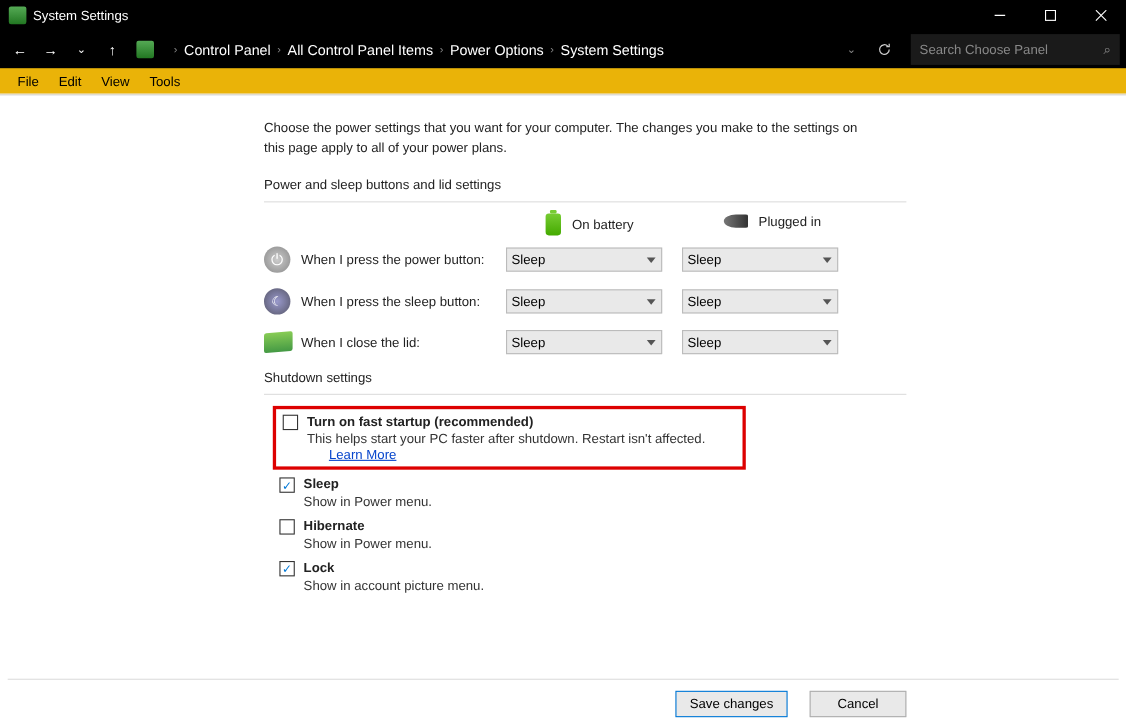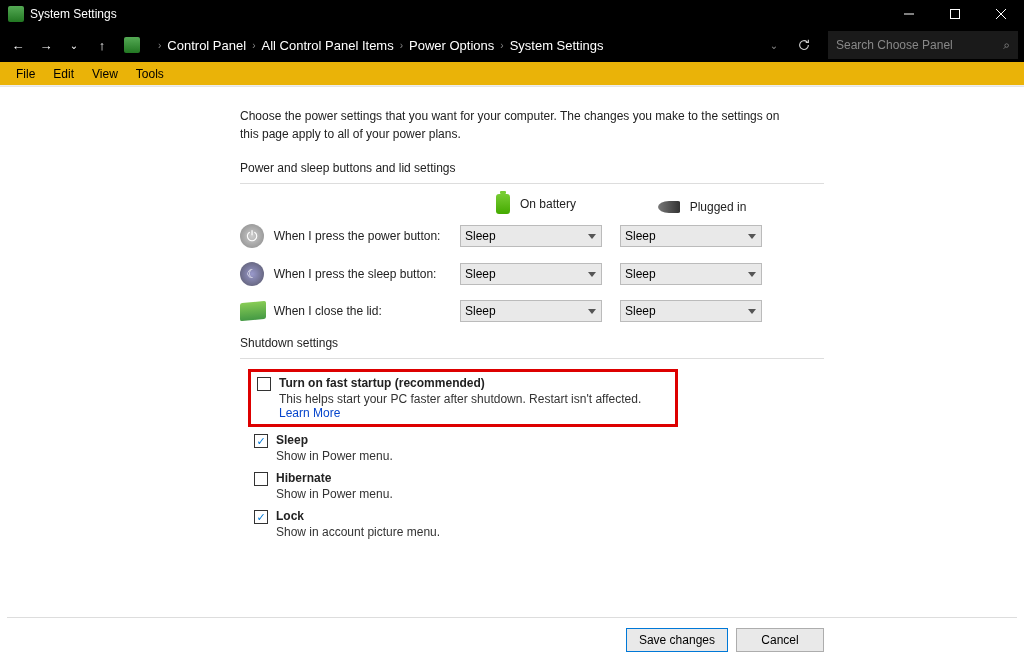--- a/index.html
+++ b/index.html
@@ -30,21 +30,21 @@
   .content { background:#fff; height: calc(662px - 28px - 34px - 24px); overflow:auto; position:relative; border-top:1px solid #e5e5e5; }
   .content-inner { margin-left:240px; margin-right:200px; padding-top:20px; }
   
   h1 { color:#0a6e3a; font-weight:400; font-size:18px; margin-bottom:10px; }
   .intro { font-size:12px; color:#222; line-height:1.5; margin-bottom:18px; max-width:540px; }
   
   .section-label { font-size:12px; color:#222; margin-bottom:8px; margin-top:4px; }
   .section-hr { border:0; border-top:1px solid #ddd; margin-bottom:10px; }
   
   .btn-group { width:540px; }
-  .col-headers { display:flex; align-items:flex-end; margin-bottom:10px; }
+  .col-headers { display:flex; align-items:flex-start; margin-bottom:10px; }
   .col-headers .lbl-col { width:222px; }
   .col-headers .hdr { width:148px; display:flex; align-items:center; gap:10px; font-size:12px; color:#222; }
   .bat-icon { display:inline-block; width:14px; height:20px; background:linear-gradient(#7c3,#4a0); border-radius:3px; position:relative; }
   .bat-icon::before { content:""; position:absolute; top:-3px; left:4px; width:6px; height:3px; background:#7c3; border-radius:1px; }
   .plug-icon { display:inline-block; width:22px;height:12px;background:linear-gradient(90deg,#777,#333);border-radius:50% 10% 10% 50%; position:relative; }
 
   .btn-row { display:flex; align-items:center; margin-bottom:14px; }
   .btn-row .icon-col { width:34px; display:flex; justify-content:flex-start; }
   .btn-row .lbl { width:188px; font-size:12px; color:#222; }
   .btn-row select { width:142px; height:22px; font-size:12px; background:#e9e9e9; border:1px solid #bbb; padding-left:4px; appearance:none; }
@@ -55,26 +55,26 @@
   .sleep-icon { width:24px;height:24px;border-radius:50%;background:radial-gradient(circle,#99c,#556);display:flex;align-items:center;justify-content:center;color:#fff;font-size:12px; }
   .lid-icon { width:26px;height:18px;background:linear-gradient(#8c5,#494);border-radius:2px;transform:skewY(-5deg); }
 
   .shutdown { margin-top:14px; }
   .check-item { display:flex; align-items:flex-start; gap:8px; margin-left:14px; margin-bottom:8px; }
   .chk { width:14px;height:14px;border:1px solid #333;background:#fff;display:inline-flex;align-items:center;justify-content:center;font-size:11px;color:#0078d7;margin-top:1px;flex-shrink:0; }
   .chk.checked::before { content:"✓"; }
   .check-item .txt { font-size:12px; color:#222; }
   .check-item .txt b { font-weight:700; }
   .check-item .desc { font-size:12px; color:#333; margin-top:2px; }
-  .learn { color:#0645cc; cursor:pointer; }
+  .learn { color:#0645cc; text-decoration:underline; cursor:pointer;margin-left:20px; }
 
   .highlight { border:3px solid #d00; padding:4px 6px; margin-left:8px; margin-bottom:6px; width:430px; }
   .highlight .check-item { margin-left:0; margin-bottom:0; }
 
-  .footer { position:absolute; bottom:10px; right:200px; display:flex; gap:8px; }
+  .footer { position:absolute; bottom:10px; right:200px; display:flex; gap:20px; }
   .footer .btn { min-width:88px; height:24px; border:1px solid #adadad; background:#e9e9e9; font-size:12px; padding:0 12px; display:flex;align-items:center;justify-content:center; cursor:default; }
   .footer .btn.primary { border:1px solid #0078d7; background:#e9e9e9; }
   .footer-line { position:absolute; bottom:44px; left:7px; right:7px; border-top:1px solid #ddd; }
 
 </style>
 </head>
 <body>
 
 <div class="titlebar">
   <div class="app-icon"></div>

